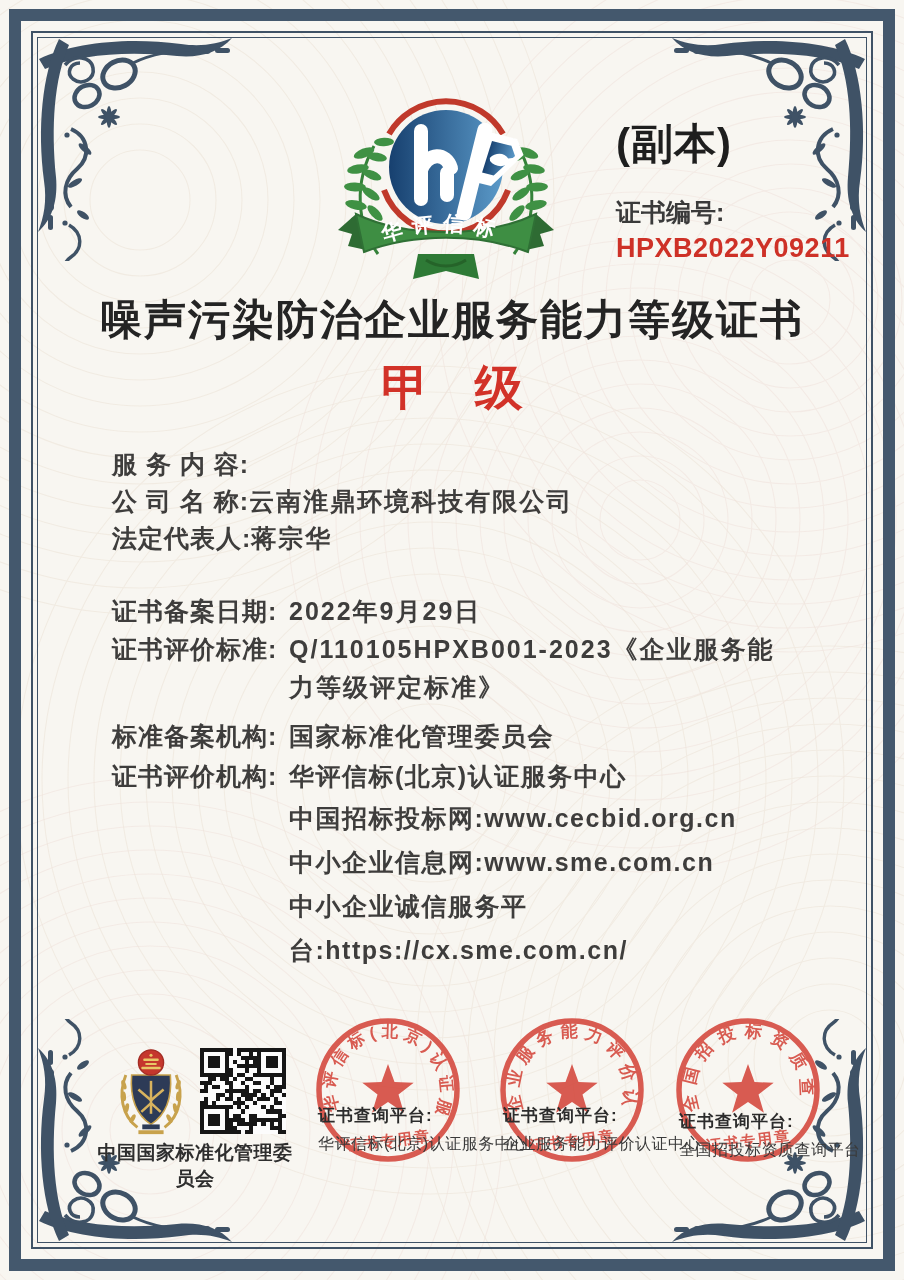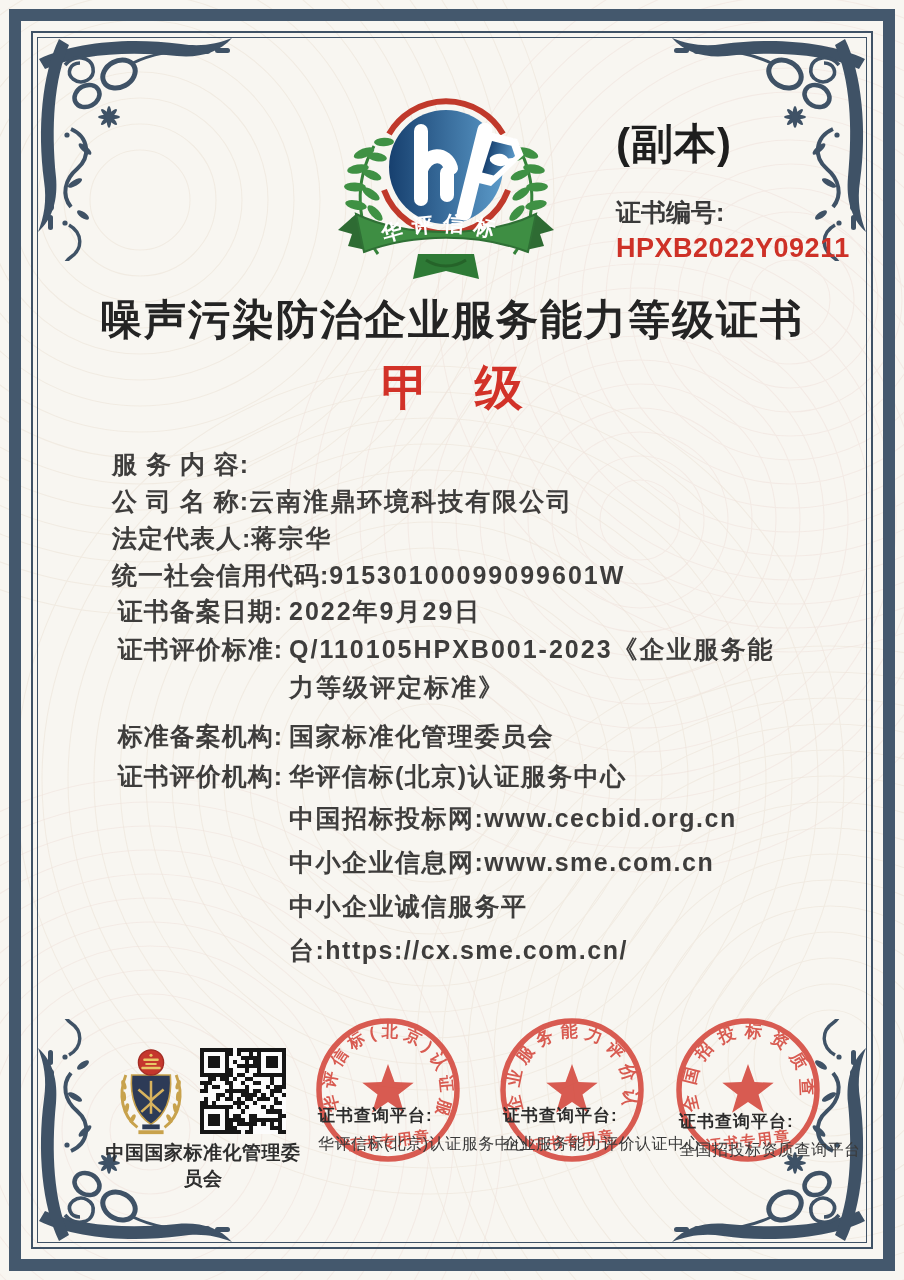--- a/index.html
+++ b/index.html
@@ -22,39 +22,39 @@
   .certno-label{margin-top:24px;font-size:25px;font-weight:bold;color:#3a3a3a;}
   .certno-value{margin-top:4px;font-size:27px;font-weight:bold;color:#ce3127;letter-spacing:.5px;}
   
   .title{position:absolute;left:0;top:292px;width:100%;text-align:center;font-size:42px;
          font-weight:900;color:#242424;letter-spacing:2px;z-index:3;}
   .grade{position:absolute;left:0;top:356px;width:100%;text-align:center;font-size:48px;
          font-weight:900;color:#d23228;letter-spacing:16px;text-indent:16px;z-index:3;}
   
   .block{position:absolute;left:112px;z-index:3;font-size:25px;font-weight:600;color:#3e3d3c;}
   .block .row{display:flex;align-items:flex-start;}
-  .block .lab{white-space:nowrap;letter-spacing:1px;text-align:center;}
+  .block .lab{white-space:nowrap;letter-spacing:1px;}
   .block .val{letter-spacing:2px;}
   .basic{top:446px;width:720px;}
   .basic .row{line-height:37px;}
   .dates{top:592px;width:675px;}
   .dates .row{line-height:38px;}
   .dates .lab{width:177px;flex:none;}
   .dates .val{flex:1;}
   .agencies{top:716px;width:730px;}
   .agencies .row{line-height:40px;}
   .agencies .row.web{line-height:44px;}
   .agencies .lab{width:177px;flex:none;}
   .agencies .val{flex:1;letter-spacing:1.5px;}
   
   .emblem{position:absolute;left:112px;top:1046px;width:78px;height:92px;z-index:3;}
   .qr{position:absolute;left:200px;top:1048px;width:86px;height:86px;z-index:3;
       display:grid;grid-template:repeat(21,1fr)/repeat(21,1fr);background:#fcfcfc;}
   .qr i{background:#161616;}
-  .authority-caption{position:absolute;left:96px;top:1140px;width:214px;text-align:center;
+  .authority-caption{position:absolute;left:88px;top:1140px;width:214px;text-align:center;
       font-size:19px;font-weight:600;color:#2e2e2e;z-index:3;letter-spacing:.5px;}
   .seal{position:absolute;width:150px;height:150px;z-index:3;opacity:.87;}
   .seal.s1{left:313px;top:1015px;}
   .seal.s2{left:497px;top:1015px;}
   .seal.s3{left:673px;top:1015px;}
   .seal-cap{position:absolute;z-index:4;white-space:nowrap;}
   .seal-cap .cl{font-size:17px;font-weight:bold;color:#2c2c2c;letter-spacing:1px;}
   .seal-cap .cv{margin-top:7px;font-size:16px;font-weight:500;color:#3a3a3a;letter-spacing:.5px;}
   .cap1{left:318px;top:1104px;}
   .cap2{left:503px;top:1104px;}
@@ -374,24 +374,20 @@
     <div class="row">
         <span class="lab">服 务 内 容:</span>
       </div>
     <div class="row">
         <span class="lab">公 司 名 称:</span>
         <span class="val">云南淮鼎环境科技有限公司</span>
       </div>
     <div class="row">
         <span class="lab">法定代表人:</span>
         <span class="val">蒋宗华</span>
-      </div>
-    <div class="row">
-        <span class="lab">统一社会信用代码:</span>
-        <span class="val">91530100099099601W</span>
       </div>
   </div>
 
   <div class="block dates">
     <div class="row">
         <span class="lab">证书备案日期:</span>
         <span class="val">2022年9月29日</span>
       </div>
     <div class="row">
         <span class="lab">证书评价标准:</span>

